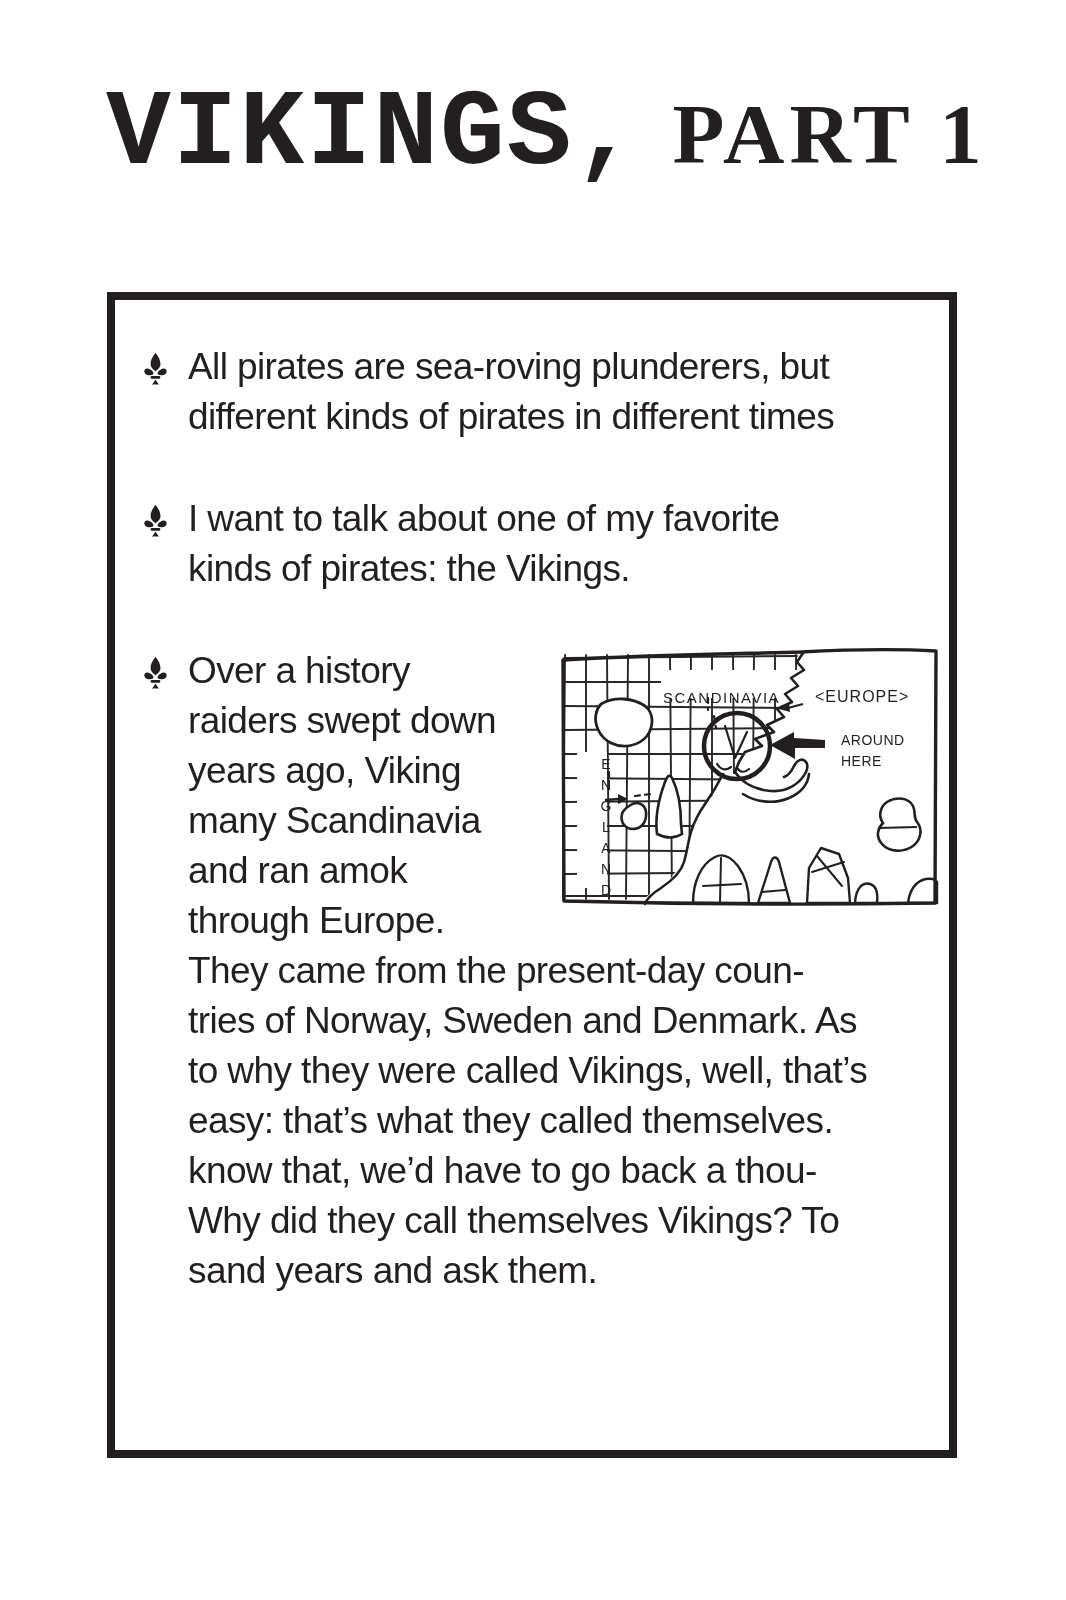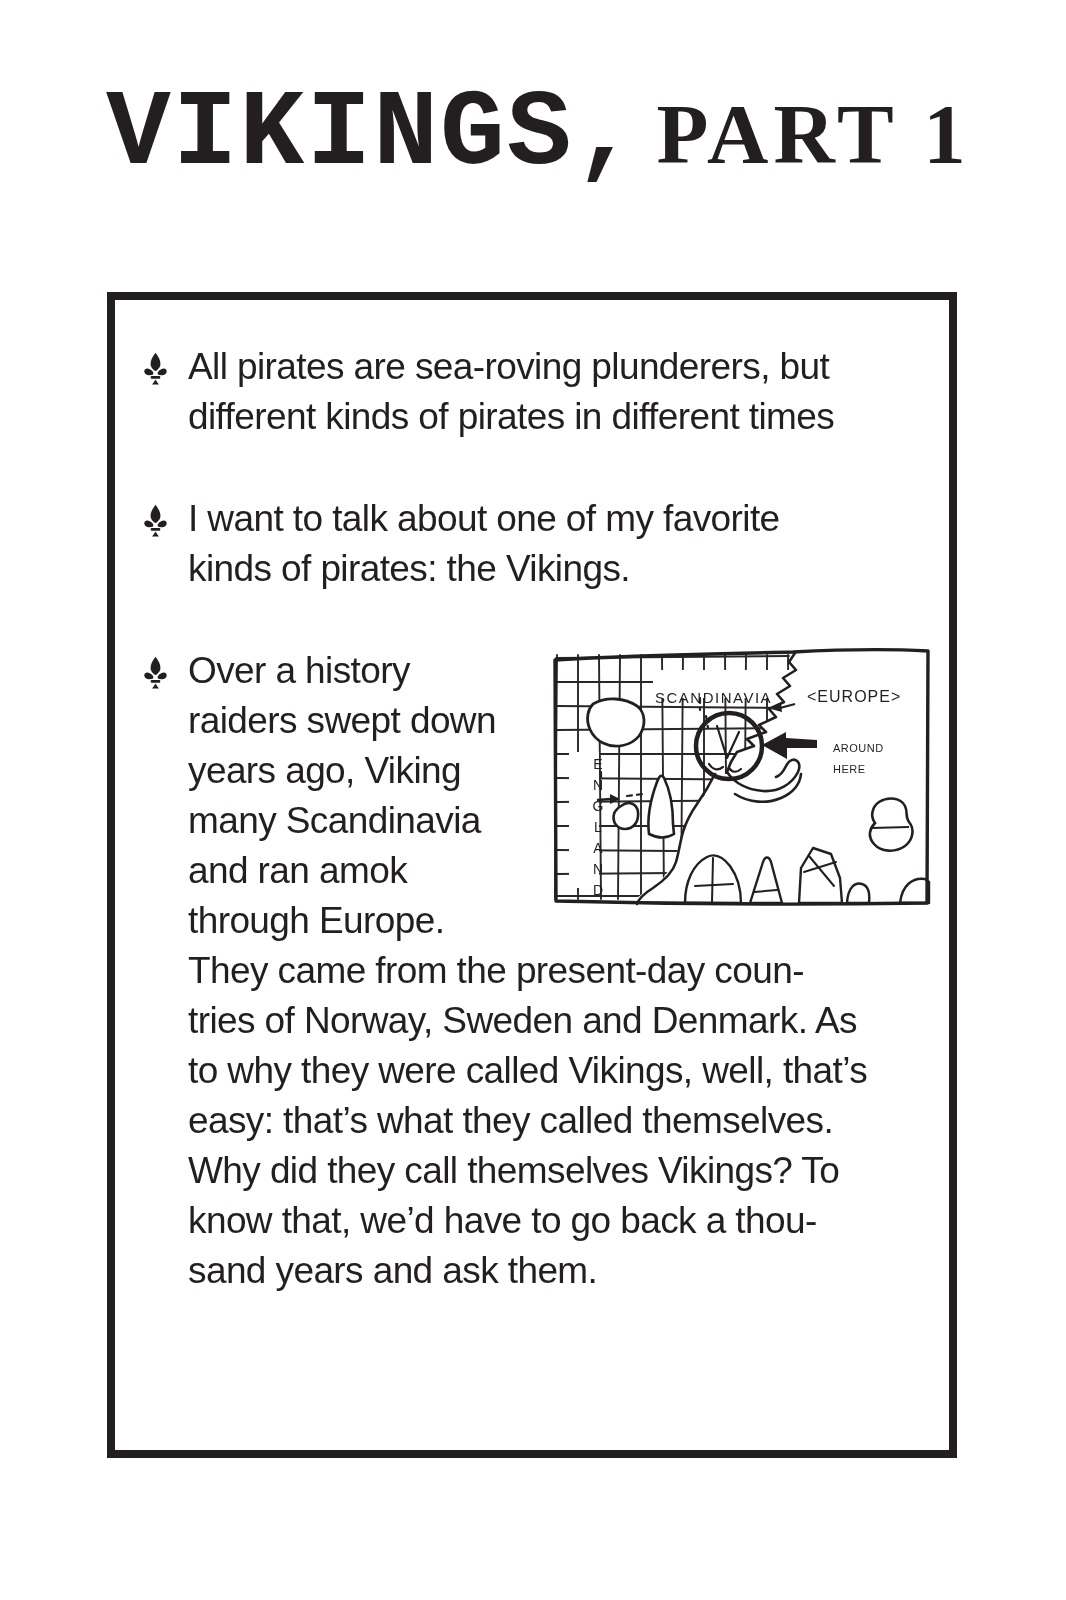--- a/index.html
+++ b/index.html
@@ -11,46 +11,46 @@
   }
   .page{position:absolute;inset:0;}
 
   
   .title{
     position:absolute;left:106px;top:80px;margin:0;
     font-family:"Liberation Serif",serif;font-weight:700;
     line-height:1;white-space:nowrap;color:#231f20;
   }
   .t-main{font-size:108px;letter-spacing:2px;font-family:Liberation Mono, monospace;}
-  .t-part{font-size:85px;letter-spacing:5px;margin-left:16px;}
+  .t-part{font-size:85px;letter-spacing:5px;margin-left:32px;}
 
   
   .box{
     position:absolute;left:107px;top:292px;width:850px;height:1166px;
     box-sizing:border-box;border:8px solid #231f20;
-    padding:42px 24px 0 26px;background:#ffffff;
+    padding:42px 16px 0 26px;background:#ffffff;
   }
 
   
   .bullet{
     position:relative;padding-left:47px;margin:0 0 52px 0;
     font-size:37px;line-height:50px;letter-spacing:-0.6px;
   }
   .line{white-space:nowrap;}
   .marker{position:absolute;left:2px;top:10px;width:25px;height:33px;color:#231f20;}
   .marker svg{display:block;width:100%;height:100%;}
 
   
   .b3{position:relative;}
   .map-wrap{position:absolute;top:0px;right:-8px;width:384px;height:262px;}
   .map-wrap svg.map{position:absolute;left:0;top:0;width:384px;height:262px;}
   .lbl{position:absolute;color:#231f20;font-family:"Liberation Sans",sans-serif;}
   .lbl-scand{left:106px;top:27px;font-size:15px;letter-spacing:1.5px;}
   .lbl-europe{left:258px;top:26px;font-size:16px;letter-spacing:1px;}
-  .lbl-around{left:284px;top:84px;font-size:11px;line-height:21px;letter-spacing:0.5px;margin-top:8px;}
+  .lbl-around{left:284px;top:84px;font-size:14px;line-height:21px;letter-spacing:0.5px;}
   .lbl-england{
     left:24px;top:110px;font-size:14px;letter-spacing:5px;
     writing-mode:vertical-rl;text-orientation:upright;
   }
   .hidden-defs{position:absolute;width:0;height:0;overflow:hidden;}
 </style>
 </head>
 <body>
 
 <svg class="hidden-defs" aria-hidden="true">
@@ -200,19 +200,19 @@
       <div class="line">Over a history</div>
       <div class="line">raiders swept down</div>
       <div class="line">years ago, Viking</div>
       <div class="line">many Scandinavia</div>
       <div class="line">and ran amok</div>
       <div class="line">through Europe.</div>
       <div class="line">They came from the present-day coun-</div>
       <div class="line">tries of Norway, Sweden and Denmark. As</div>
       <div class="line">to why they were called Vikings, well, that’s</div>
       <div class="line">easy: that’s what they called themselves.</div>
+      <div class="line">know that, we’d have to go back a thou-</div>
       <div class="line">Why did they call themselves Vikings? To</div>
-      <div class="line">know that, we’d have to go back a thou-</div>
       <div class="line">sand years and ask them.</div>
     </div>
 
   </div>
 </div>
 
 </body></html>

